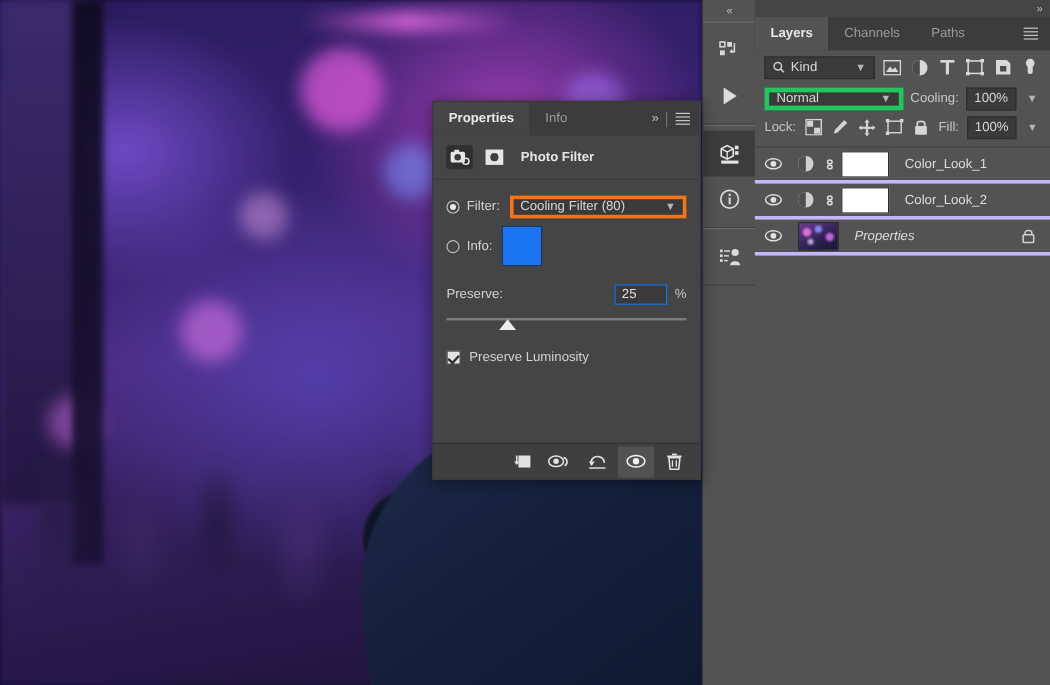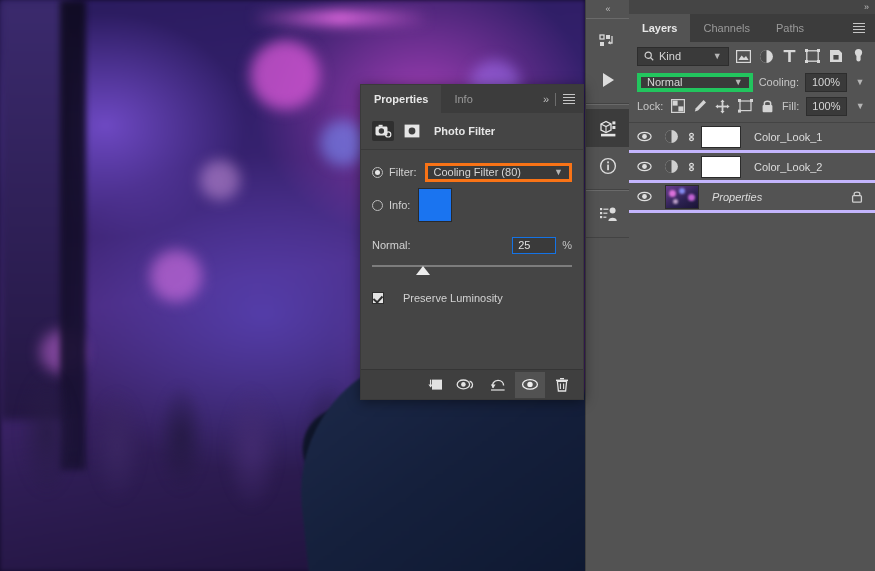--- a/index.html
+++ b/index.html
@@ -103,21 +103,21 @@
 
   .dens-row { display: flex; align-items: center; padding: 0 11px; height: 24px; margin-top: 8px; }
   .dens-val { margin-left: auto; width: 44px; height: 17px; background: #3a3a3a; border: 1px solid #1473e6;
     color: #e0e0e0; font-size: 11px; display: flex; align-items: center; padding-left: 5px; }
   .dens-pct { margin-left: 6px; color: #c4c4c4; font-size: 11px; }
   .slider-wrap { padding: 0 11px; margin-top: 3px; position: relative; height: 18px; }
   .track { position: absolute; left: 11px; right: 11px; top: 5px; height: 2px; background: #7d7d7d; }
   .thumb { position: absolute; top: 6px; width: 0; height: 0;
     border-left: 7px solid transparent; border-right: 7px solid transparent; border-bottom: 9px solid #ededed;
     cursor: pointer; }
-  .chk-row { display: flex; align-items: center; padding: 0 11px; height: 24px; margin-top: 8px; gap: 12px; }
+  .chk-row { display: flex; align-items: center; padding: 0 11px; height: 24px; margin-top: 8px; }
   .chkbox { width: 12px; height: 12px; background: #e3e3e3; border: 1px solid #2e2e2e; margin-right: 7px;
     position: relative; flex: none; cursor: pointer; }
   .chkbox::after { content: ""; position: absolute; left: 2px; top: 1px; width: 4px; height: 7px;
     border: solid #303030; border-width: 0 2px 2px 0; transform: rotate(42deg); }
 
   .props-foot { position: absolute; left: 0; bottom: 0; width: 100%; height: 30px;
     background: #3f3f3f; border-top: 1px solid #353535; display: flex; align-items: center;
     justify-content: flex-end; gap: 2px; padding-right: 6px; }
   .fbtn { width: 30px; height: 26px; display: flex; align-items: center; justify-content: center; cursor: pointer; }
   .fbtn.on { background: #525252; }
@@ -290,21 +290,21 @@
       </span>
     </div>
 
     <div class="prow" style="height:40px;">
       <span class="radio"></span>
       <span class="plabel">Info:</span>
       <span class="swatch" id="color-swatch" style="background: rgb(26, 116, 240);"></span>
     </div>
 
     <div class="dens-row">
-      <span class="plabel">Normal:</span>
+      <span class="plabel">Preserve:</span>
       <span class="dens-val">25</span>
       <span class="dens-pct">%</span>
     </div>
     <div class="slider-wrap">
       <span class="track"></span>
       <span class="thumb" id="dens-thumb" style="left: 54.5px;"></span>
     </div>
 
     <div class="chk-row">
       <span class="chkbox"></span>

